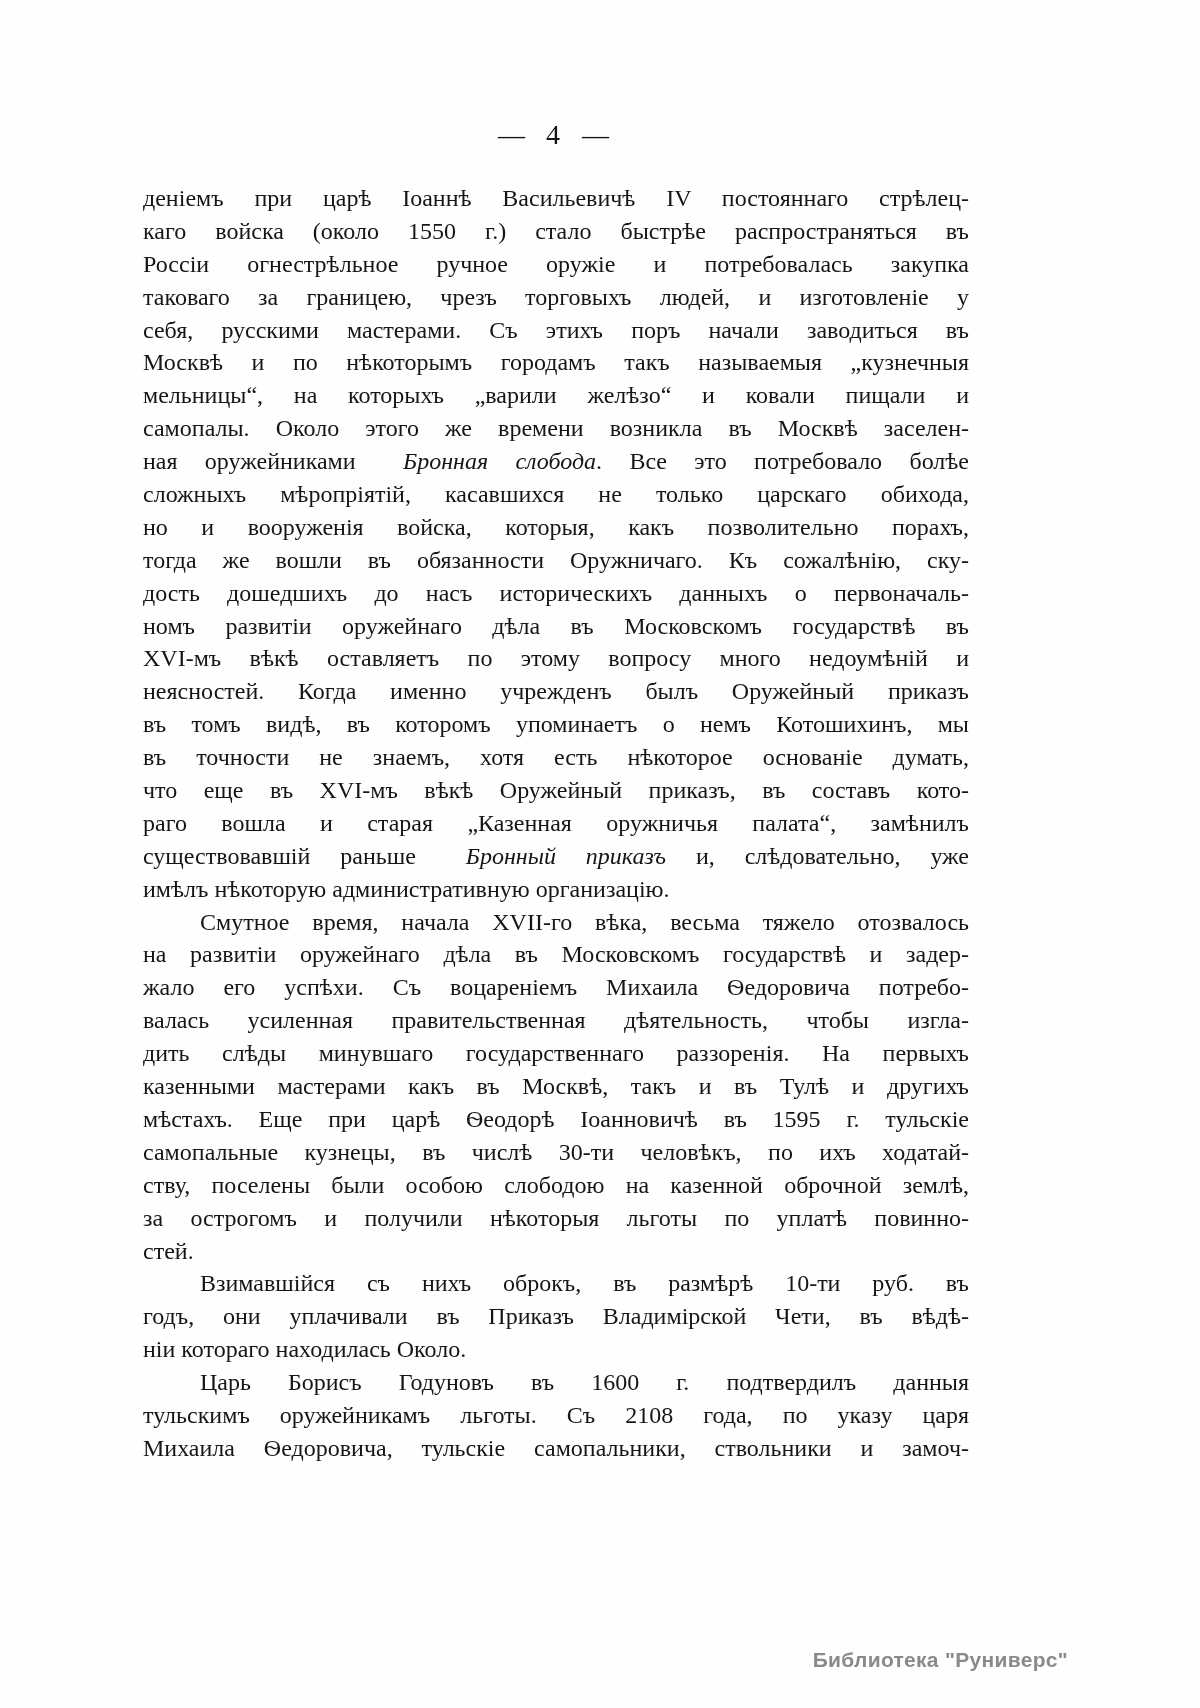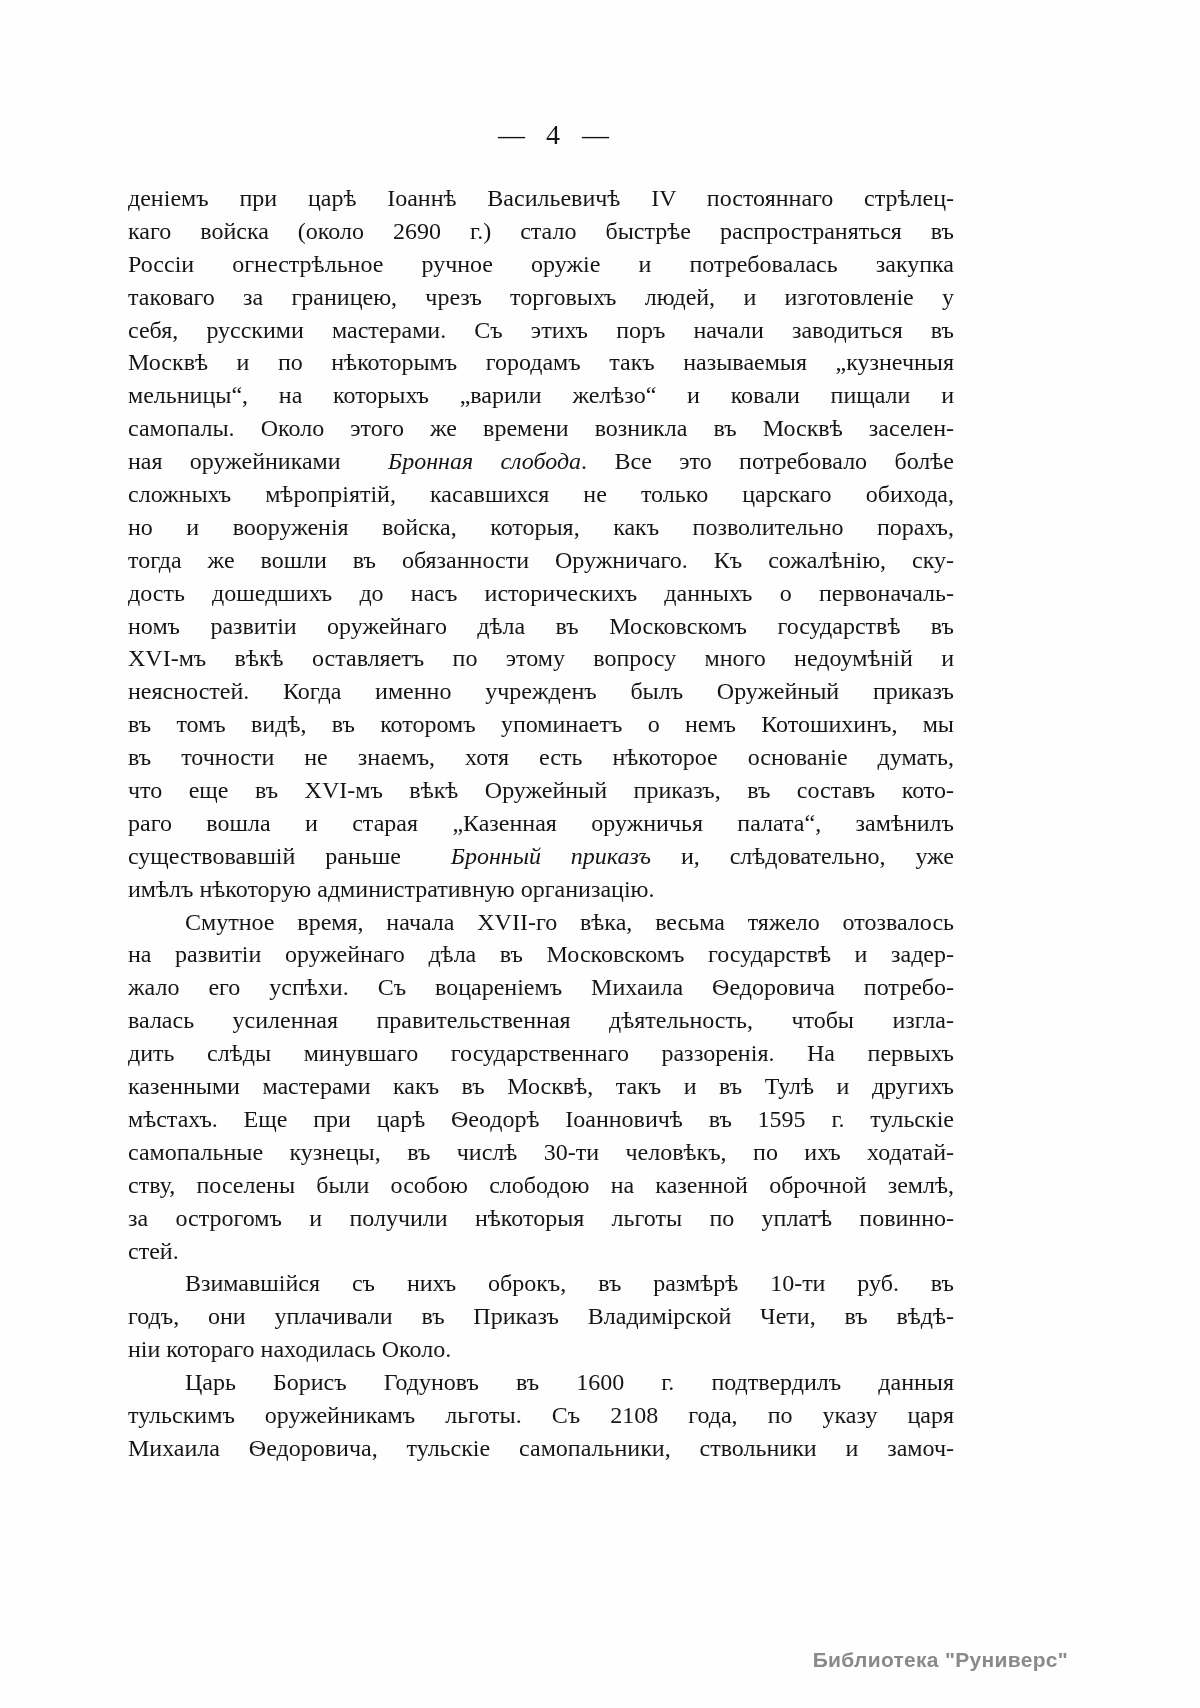--- a/index.html
+++ b/index.html
@@ -30,21 +30,21 @@
     display: inline-block;
     margin: 0 22px;
     letter-spacing: -1px;
   }
   .page-header .num {
     display: inline-block;
     font-size: 28px;
   }
   .text-column {
     position: absolute;
-    left: 128px;
+    left: 143px;
     top: 182px;
     width: 826px;
     font-size: 24px;
     line-height: 32.9px;
     color: #151515;
   }
   .line {
     height: 32.9px;
     overflow: hidden;
     text-align: justify;
@@ -75,21 +75,21 @@
 <body>
 
 <div class="page">
 
   <div class="page-header">
     <span class="dash">—</span><span class="num">4</span><span class="dash">—</span>
   </div>
 
   <div class="text-column">
       <div class="line"><span>деніемъ при царѣ Іоаннѣ Васильевичѣ IV постояннаго стрѣлец-</span></div>
-      <div class="line"><span>каго войска (около 2690 г.) стало быстрѣе распространяться въ</span></div>
+      <div class="line"><span>каго войска (около 1550 г.) стало быстрѣе распространяться въ</span></div>
       <div class="line"><span>Россіи огнестрѣльное ручное оружіе и потребовалась закупка</span></div>
       <div class="line"><span>таковаго за границею, чрезъ торговыхъ людей, и изготовленіе у</span></div>
       <div class="line"><span>себя, русскими мастерами. Съ этихъ поръ начали заводиться въ</span></div>
       <div class="line"><span>Москвѣ и по нѣкоторымъ городамъ такъ называемыя „кузнечныя</span></div>
       <div class="line"><span>мельницы“, на которыхъ „варили желѣзо“ и ковали пищали и</span></div>
       <div class="line"><span>самопалы. Около этого же времени возникла въ Москвѣ заселен-</span></div>
       <div class="line"><span>ная оружейниками </span><span class="it">Бронная слобода</span><span>. Все это потребовало болѣе</span></div>
       <div class="line"><span>сложныхъ мѣропріятій, касавшихся не только царскаго обихода,</span></div>
       <div class="line"><span>но и вооруженія войска, которыя, какъ позволительно порахъ,</span></div>
       <div class="line"><span>тогда же вошли въ обязанности Оружничаго. Къ сожалѣнію, ску-</span></div>

